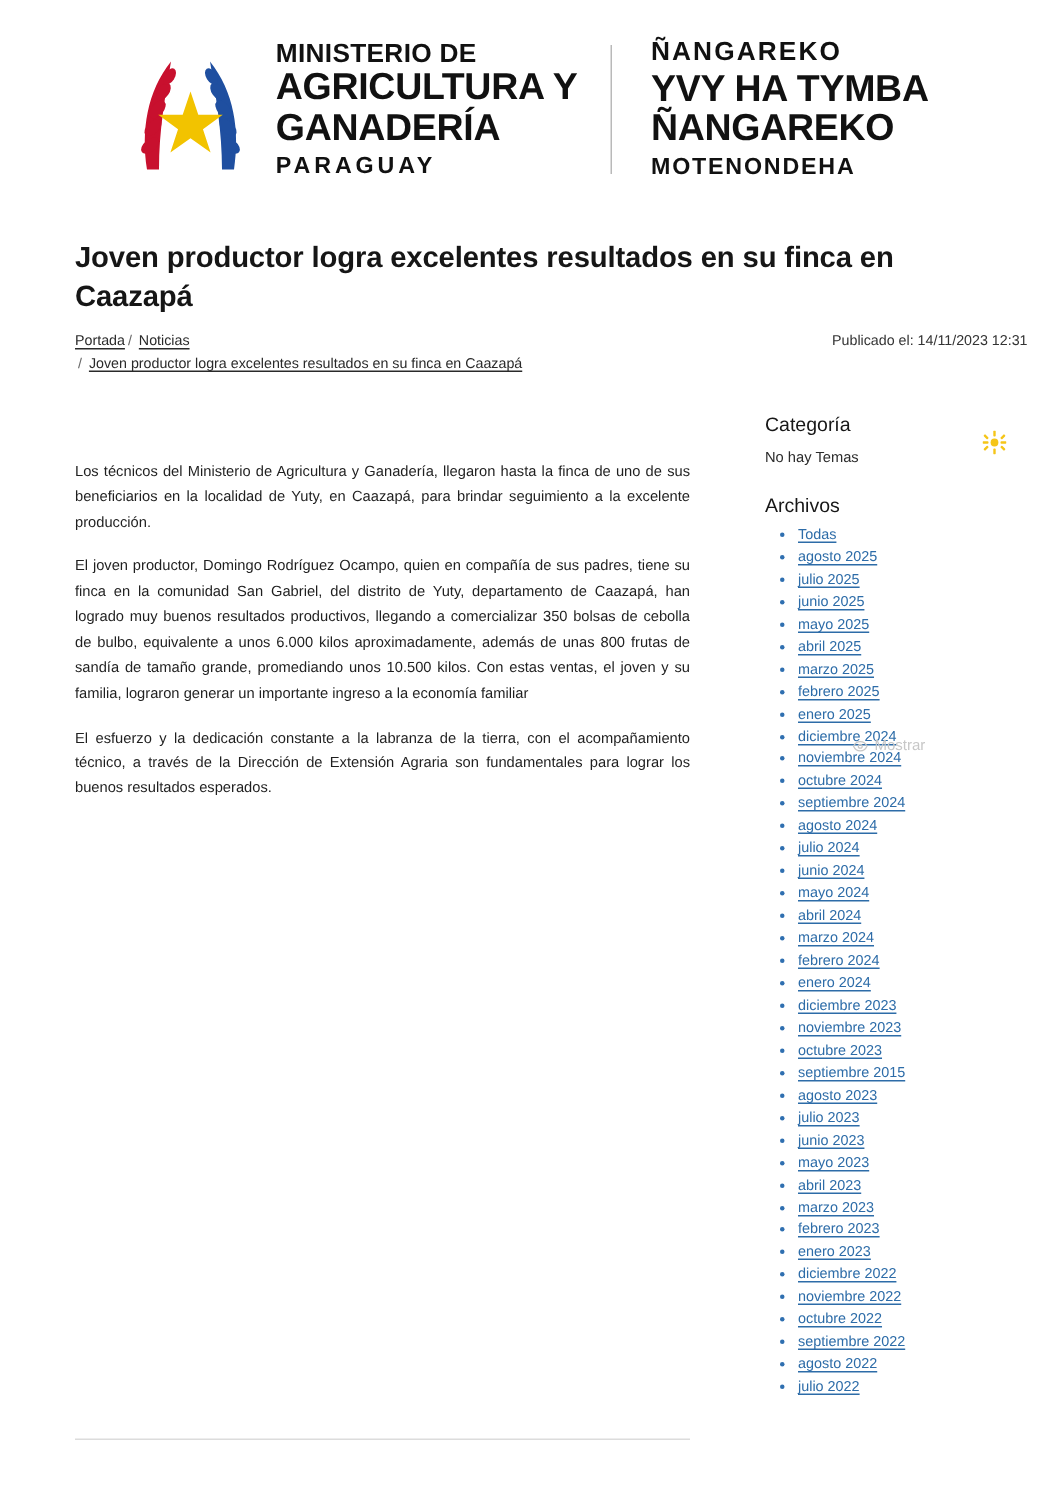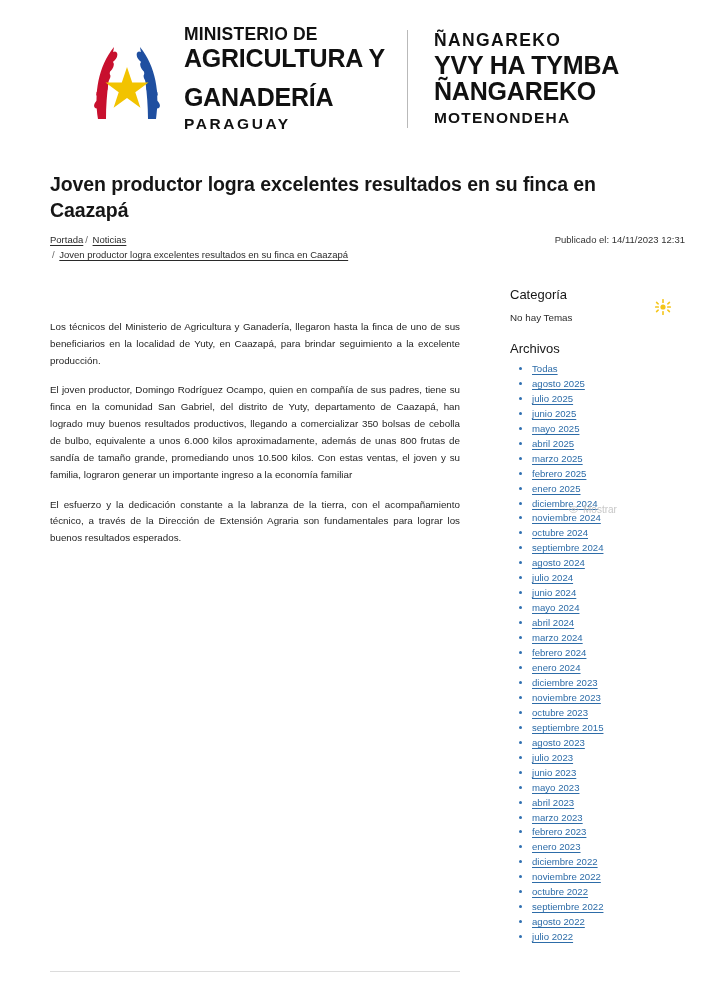--- a/index.html
+++ b/index.html
@@ -53,21 +53,21 @@
     font-size: 25px;
     font-weight: bold;
     letter-spacing: -0.2px;
     color: #111;
   }
   .ministry-line3 {
     font-size: 25px;
     font-weight: bold;
     letter-spacing: -0.2px;
     color: #111;
-    margin-top: 14px;
+    margin-top: 1px;
   }
   .ministry-line4 {
     font-size: 15.5px;
     font-weight: bold;
     letter-spacing: 2.6px;
     color: #111;
     margin-top: 5px;
   }
 
   .divider-vert {

